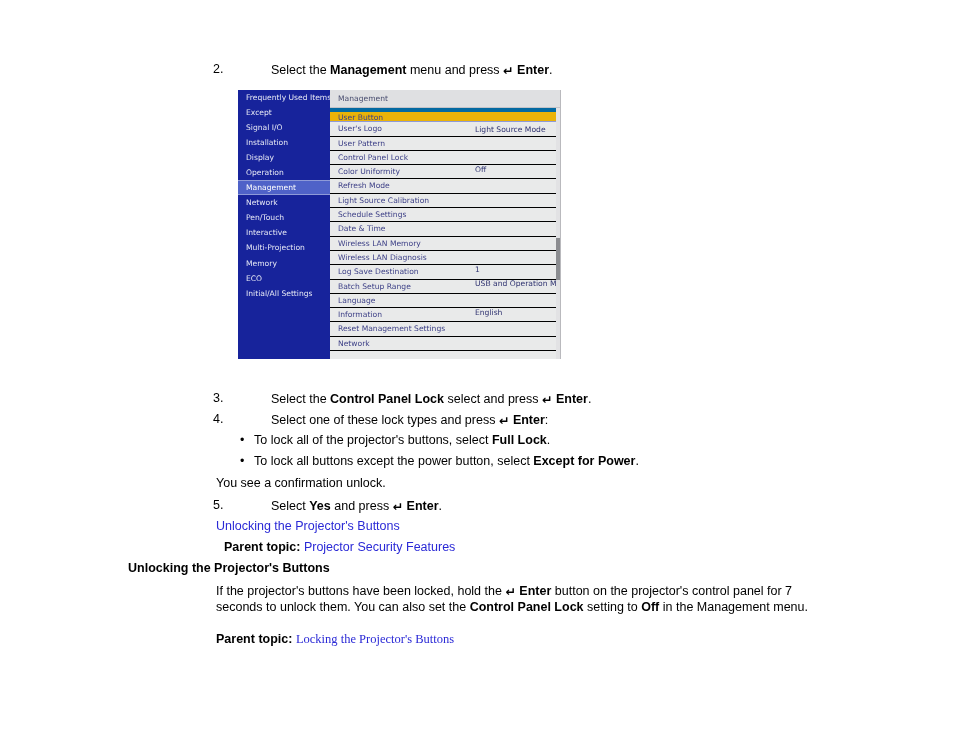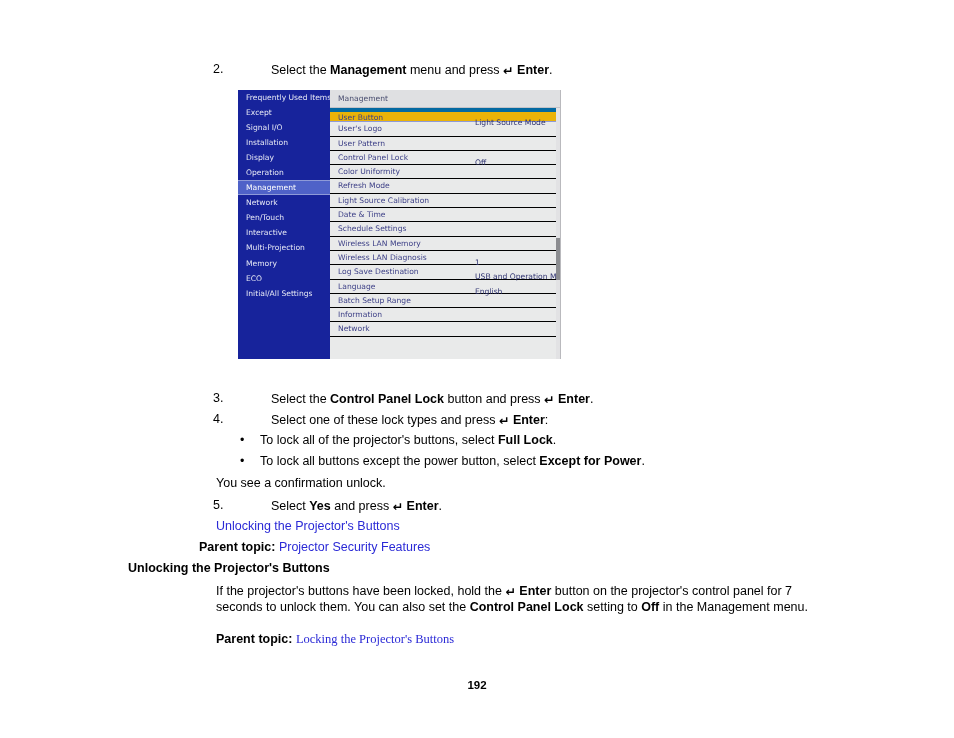--- a/index.html
+++ b/index.html
@@ -43,21 +43,21 @@
   .bullet {
     position: absolute;
     font-size: 12.5px;
     line-height: 15px;
   }
   .bullet-dot {
     position: absolute;
     left: 0;
     top: 0;
   }
-  .bullet-body { margin-left: 20px; display: block; }
+  .bullet-body { margin-left: 14px; display: block; }
 
   .plain {
     position: absolute;
     font-size: 12.5px;
     line-height: 15px;
   }
 
   .link {
     color: #2a29d6;
   }
@@ -161,21 +161,21 @@
     line-height: 12.3px;
   }
   .osd-row-label {
     position: absolute;
     left: 8px;
     top: 0;
   }
   .osd-row-value {
     position: absolute;
     left: 125px;
-    top: 5px;
+    top: 12px;
     color: #2f3270;
     padding-left: 20px;
   }
   .osd-scrollbar-track {
     position: absolute;
     right: 0; top: 18px;
     width: 5px;
     bottom: 0;
     background: #e2e2e4;
   }
@@ -243,61 +243,64 @@
           <div class="osd-row">
             <span class="osd-row-label">Color Uniformity</span>
           </div>
           <div class="osd-row">
             <span class="osd-row-label">Refresh Mode</span>
           </div>
           <div class="osd-row">
             <span class="osd-row-label">Light Source Calibration</span>
           </div>
           <div class="osd-row">
+            <span class="osd-row-label">Schedule Settings</span>
+          </div>
+          <div class="osd-row">
             <span class="osd-row-label">Date &amp; Time</span>
-          </div>
-          <div class="osd-row">
-            <span class="osd-row-label">Schedule Settings</span>
           </div>
           <div class="osd-row">
             <span class="osd-row-label">Wireless LAN Memory</span>
           </div>
           <div class="osd-row">
             <span class="osd-row-label">Wireless LAN Diagnosis</span>
             <span class="osd-row-value">1</span>
           </div>
           <div class="osd-row">
             <span class="osd-row-label">Log Save Destination</span>
             <span class="osd-row-value">USB and Operation Memory</span>
           </div>
           <div class="osd-row">
+            <span class="osd-row-label">Batch Setup Range</span>
+          </div>
+          <div class="osd-row">
             <span class="osd-row-label">Language</span>
             <span class="osd-row-value">English</span>
           </div>
           <div class="osd-row">
-            <span class="osd-row-label">Batch Setup Range</span>
-          </div>
-          <div class="osd-row">
             <span class="osd-row-label">Information</span>
+          </div>
+          <div class="osd-row">
+            <span class="osd-row-label">Reset Management Settings</span>
           </div>
           <div class="osd-row">
             <span class="osd-row-label">Network</span>
           </div>
         </div>
       <div class="osd-scrollbar-track">
         <div class="osd-scrollbar-thumb"></div>
       </div>
     </div>
 
     <div class="osd-border-right"></div>
   </div>
 
   <div class="step" style="left:213px; top:391px; width:620px;">
     <span class="step-num">3.</span>
-    <span class="step-body"><span>Select the </span><b>Control Panel Lock</b><span> button and press </span><span class="enter-key">↵</span><b>&nbsp;<span>Enter</span></b><span>.</span></span>
+    <span class="step-body"><span>Select the </span><b>Control Panel Lock</b><span> select and press </span><span class="enter-key">↵</span><b>&nbsp;<span>Enter</span></b><span>.</span></span>
   </div>
 
   <div class="step" style="left:213px; top:412px; width:620px;">
     <span class="step-num">4.</span>
     <span class="step-body"><span>Select one of these lock types and press </span><span class="enter-key">↵</span><b>&nbsp;<span>Enter</span></b><span>:</span></span>
   </div>
 
   <div class="bullet" style="left:240px; top:433px; width:600px;">
     <span class="bullet-dot">•</span>
     <span class="bullet-body"><span>To lock all of the projector's buttons, select </span><b>Full Lock</b><span>.</span></span>
@@ -310,27 +313,26 @@
 
   <div class="plain" style="left:216px; top:476px;">You see a confirmation unlock.</div>
 
   <div class="step" style="left:213px; top:498px; width:600px;">
     <span class="step-num">5.</span>
     <span class="step-body"><span>Select </span><b>Yes</b><span> and press </span><span class="enter-key">↵</span><b>&nbsp;<span>Enter</span></b><span>.</span></span>
   </div>
 
   <a class="plain link" href="#" style="left:216px; top:519px; text-decoration:none;">Unlocking the Projector's Buttons</a>
 
-  <div class="plain" style="left:199px; top:540px;">
+  <div class="plain" style="left:224px; top:540px;">
     <b>Parent topic:</b><span>&nbsp;</span><a class="link" href="#" style="text-decoration:none;">Projector Security Features</a>
   </div>
 
   <div class="heading" style="left:128px; top:561px;">Unlocking the Projector's Buttons</div>
 
   <div class="para" style="left:216px; top:583px; width:607px;"><span>If the projector's buttons have been locked, hold the </span><span class="enter-key">↵</span><b>&nbsp;<span>Enter</span></b><span> button on the projector's control panel for 7 seconds to unlock them. You can also set the </span><b>Control Panel Lock</b><span> setting to </span><b>Off</b><span> in the Management menu.</span></div>
 
   <div class="plain" style="left:216px; top:632px;">
     <b>Parent topic:</b><span>&nbsp;</span><a class="link" href="#" style="text-decoration:none;font-family:Liberation Serif, serif;">Locking the Projector's Buttons</a>
   </div>
 
-  <div class="page-number">192</div>
 
 </div>
 
 </body></html>

